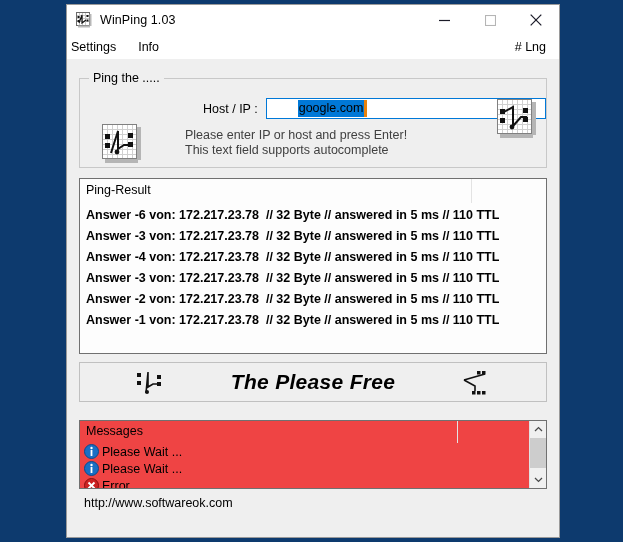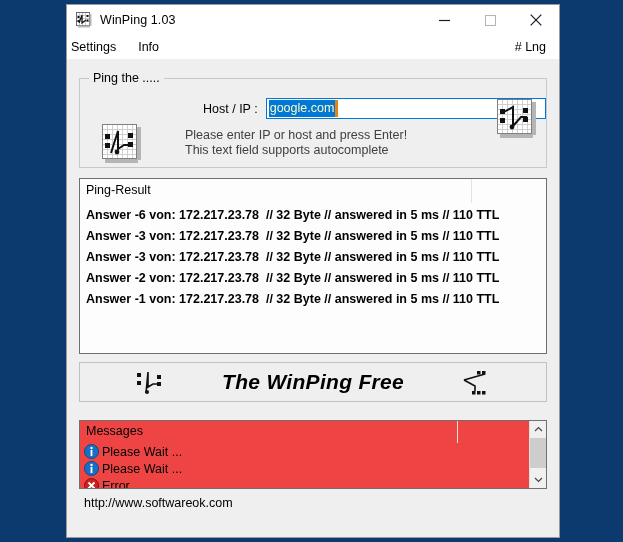--- a/index.html
+++ b/index.html
@@ -139,23 +139,24 @@
     border: 1px solid #0078d7;
     background: #ffffff;
     box-sizing: border-box;
     display: flex;
     align-items: center;
     padding-left: 2px;
     font-size: 12.5px;
   }
   .host-input .sel {
     background: #0078d7;
-    color: #fef9c3;
+    color: #000000;
     line-height: 17px;
     padding: 0 1px;
+    margin-left: 29px;
   }
   .host-input .caret {
     width: 3px;
     height: 17px;
     background: #e8820c;
   }
 
   .hint-block {
     position: absolute;
     left: 105px;
@@ -459,38 +460,39 @@
     </div>
 
     <div class="result-panel">
       <div class="result-header">
         <span>Ping-Result</span>
         <span class="divider"></span>
       </div>
       <div class="result-lines">
         <div class="result-line">Answer -6 von: 172.217.23.78  // 32 Byte // answered in 5 ms // 110 TTL</div>
         <div class="result-line">Answer -3 von: 172.217.23.78  // 32 Byte // answered in 5 ms // 110 TTL</div>
+        <div class="result-line">Answer -4 von: 172.217.23.78  // 32 Byte // answered in 5 ms // 110 TTL</div>
         <div class="result-line">Answer -3 von: 172.217.23.78  // 32 Byte // answered in 5 ms // 110 TTL</div>
         <div class="result-line">Answer -2 von: 172.217.23.78  // 32 Byte // answered in 5 ms // 110 TTL</div>
         <div class="result-line">Answer -1 von: 172.217.23.78  // 32 Byte // answered in 5 ms // 110 TTL</div>
       </div>
     </div>
 
     <div class="banner">
       <span class="banner-icon-left">
         <svg width="30" height="28" viewBox="0 0 30 28">
           <rect x="2" y="4" width="4" height="4" fill="#111"></rect>
           <rect x="2" y="12" width="4" height="4" fill="#111"></rect>
           <rect x="22" y="6" width="4" height="4" fill="#111"></rect>
           <rect x="22" y="13" width="4" height="4" fill="#111"></rect>
           <path d="M11 24 L13 3 L13 18 L18 15 L24 15" stroke="#111" stroke-width="1.6" fill="none"></path>
           <circle cx="12" cy="23" r="2" fill="#111"></circle>
         </svg>
       </span>
-      <span class="banner-title">The WinPing Free</span>
+      <span class="banner-title">The Please Free</span>
       <span class="banner-icon-right">
         <svg width="30" height="28" viewBox="0 0 30 28">
           <rect x="17" y="2" width="3.5" height="3.5" fill="#111"></rect>
           <rect x="22" y="2" width="3.5" height="3.5" fill="#111"></rect>
           <rect x="12" y="22" width="3.5" height="3.5" fill="#111"></rect>
           <rect x="17" y="22" width="3.5" height="3.5" fill="#111"></rect>
           <rect x="22" y="22" width="3.5" height="3.5" fill="#111"></rect>
           <path d="M4 11 L25 5" stroke="#111" stroke-width="1.6" fill="none"></path>
           <path d="M4 11 L15 17 L15 22" stroke="#111" stroke-width="1.6" fill="none"></path>
         </svg>

